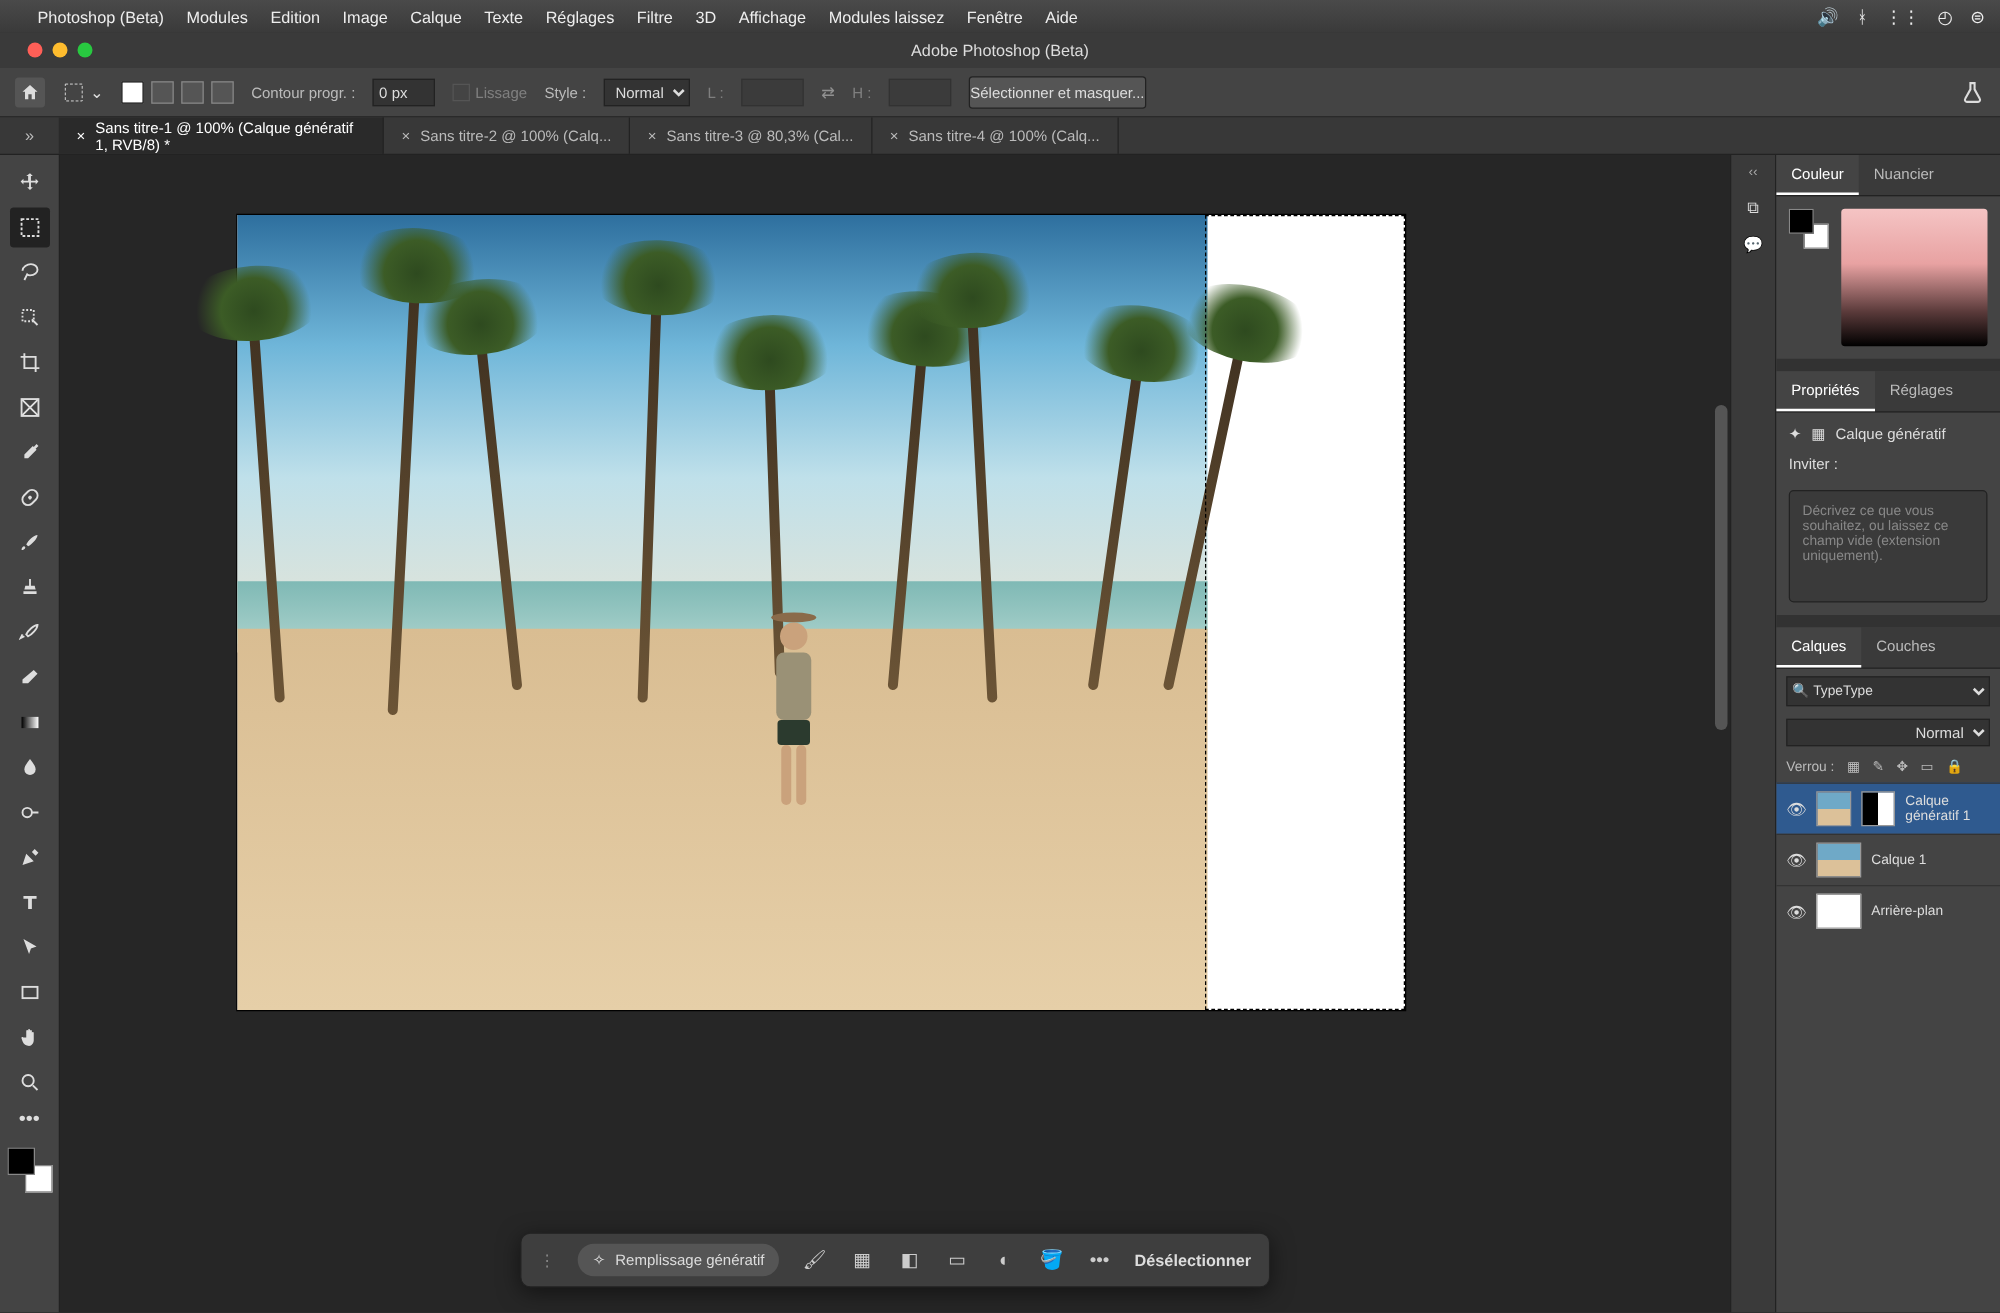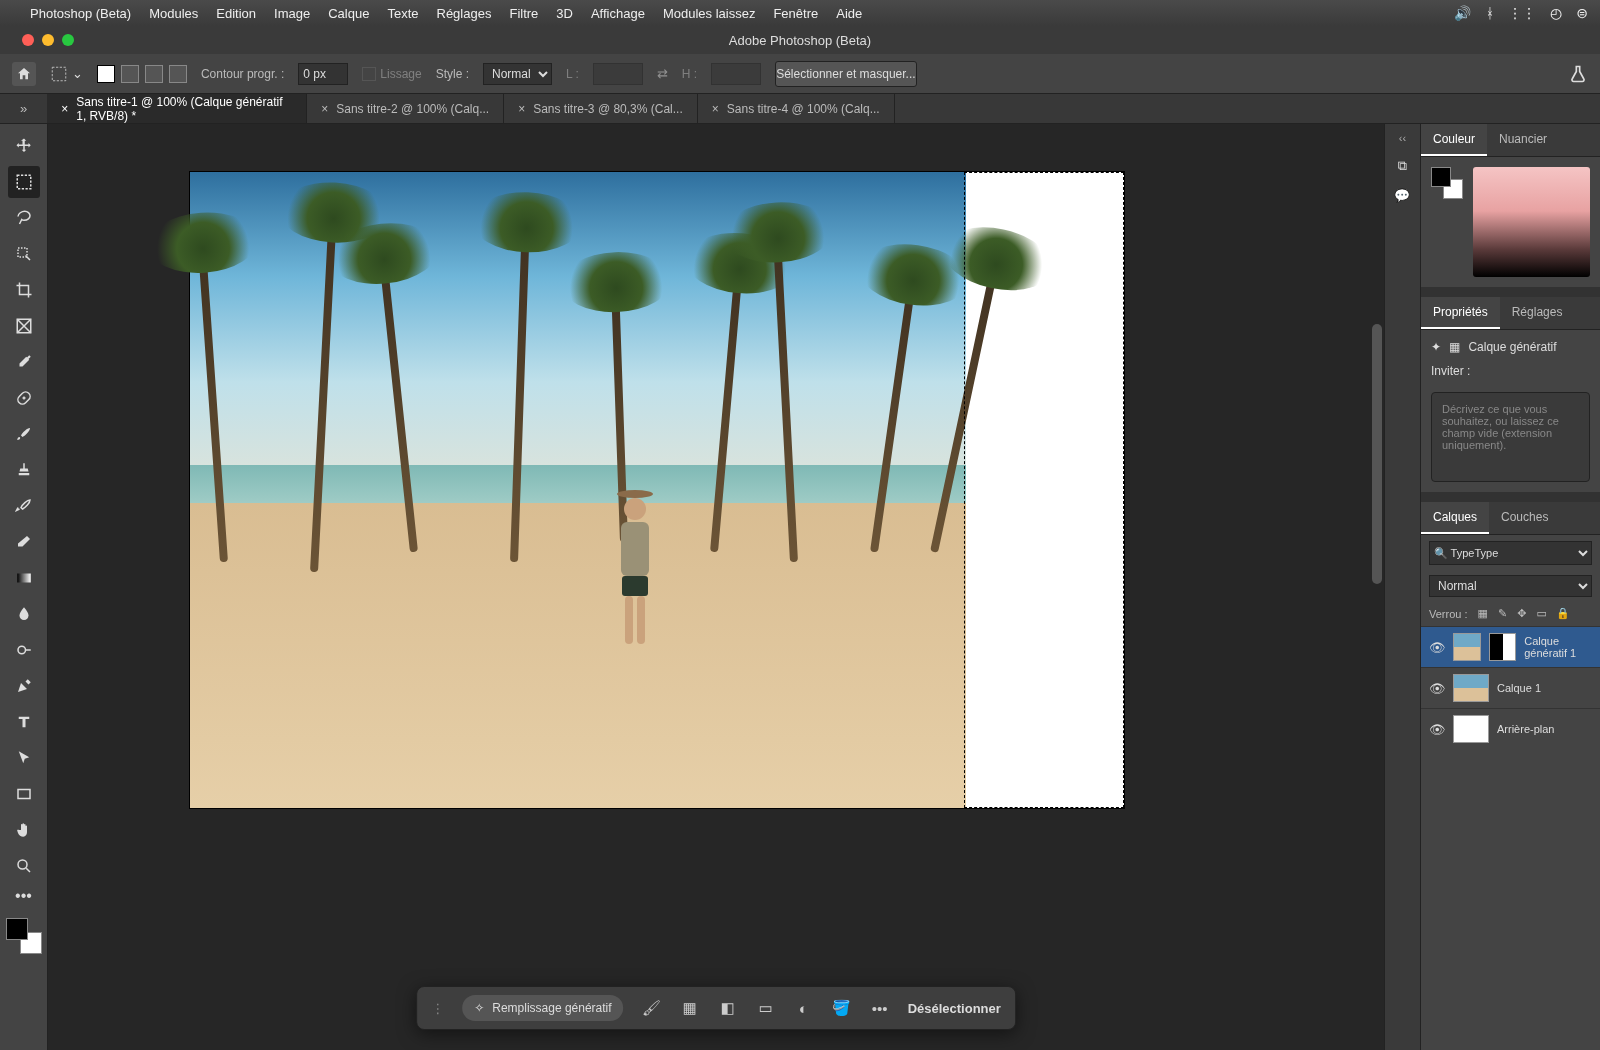--- a/index.html
+++ b/index.html
@@ -23,21 +23,21 @@
 
 
 .options-bar { height: 40px; background: #444; display: flex; align-items: center; padding: 0 12px; gap: 14px; border-bottom: 1px solid #222; }
 .home-btn { width: 24px; height: 24px; display:flex; align-items:center; justify-content:center; background:#555; border-radius:3px;}
 .sel-mode { display:flex; align-items:center; gap:4px; }
 .swatch-group { display:flex; gap:6px; align-items:center;}
 .swatch-sq { width:18px; height:18px; border:1px solid #888; }
 .swatch-active { background:#fff; border:1px solid #000;}
 .opt-label { color:#bbb; font-size:12px; }
 .opt-input { background:#333; border:1px solid #222; color:#ddd; width:50px; height:22px; padding:0 4px; font-size:12px;}
-.opt-select { background:#333; border:1px solid #222; color:#ddd; height:22px; padding:0 4px; font-size:12px;}
+.opt-select { background:#333; border:1px solid #222; color:#ddd; height:22px; padding:0 4px; font-size:12px;text-align:right;}
 .opt-btn { background:#555; border:1px solid #222; color:#ddd; height:26px; padding:0 0; font-size:12px; border-radius:3px;}
 .disabled { opacity: .5 }
 
 
 .doc-tabs { height: 30px; background: #383838; display: flex; align-items: stretch; padding-left: 20px; border-bottom: 1px solid #222;}
 .doc-tabs .expand-ic { align-self:center; margin-right:20px; color:#bbb;}
 .doc-tab { display: flex; align-items: center; padding: 0 14px; gap:8px; color:#bbb; border-right:1px solid #222; font-size:12px; max-width:260px;}
 .doc-tab.active { background:#2a2a2a; color:#fff;}
 .doc-tab .close-x { font-size:12px; }
 

